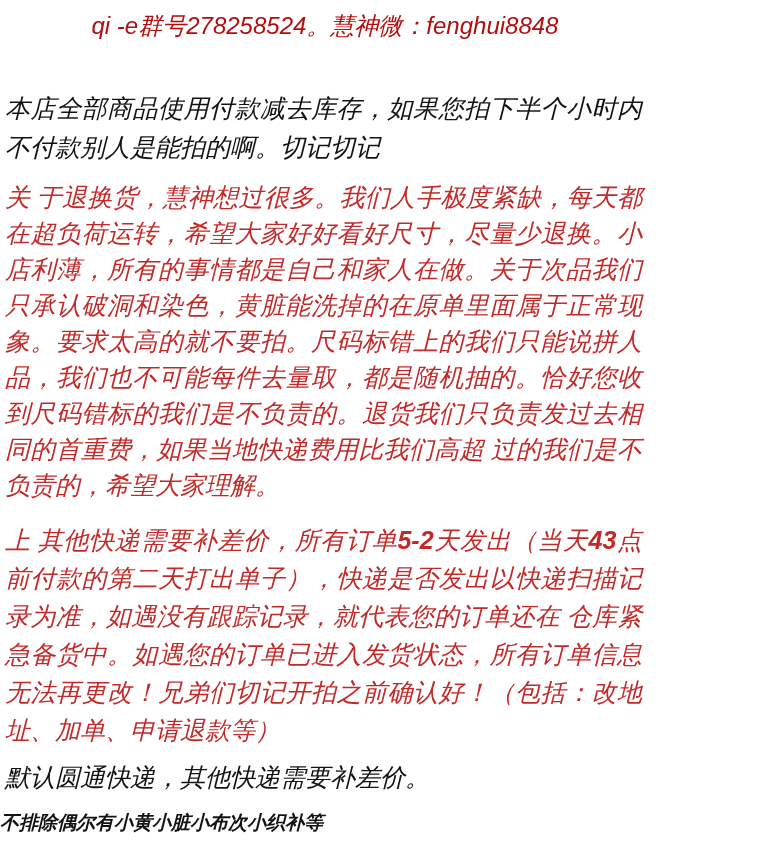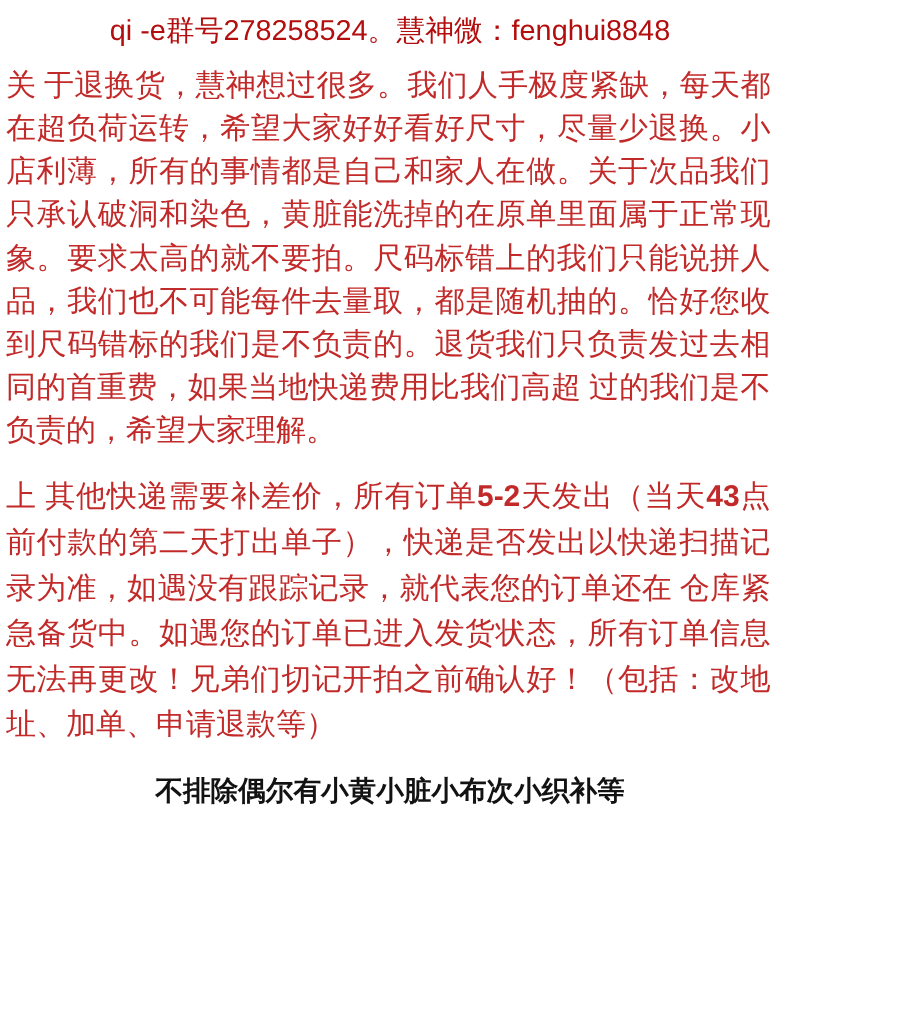--- a/index.html
+++ b/index.html
@@ -10,20 +10,21 @@
     --text-black:#121212;
     --divider-gray:#d8d8d8;
   }
   html,body{margin:0;padding:0;background:var(--page-bg);}
   .page{
     position:relative;
     width:650px;height:851px;
     overflow:hidden;
     background:var(--page-bg);
     font-family:"Liberation Sans","DejaVu Sans",sans-serif;
+    font-style:italic;
   }
   p{margin:0;}
   .header-title{
     padding-top:11px;
     text-align:center;
     font-size:24px;
     line-height:30px;
     color:var(--title-red);
   }
   .para{
@@ -40,38 +41,39 @@
     font-family:"Liberation Serif","DejaVu Serif",serif;
     line-height:36px;
   }
   .stock-para{margin-top:48px;}
   .returns-para{margin-top:13px;}
   .shipping-para{margin-top:17px;line-height:38px;}
   .shipping-para .run-bold{font-weight:bold;font-family:"Liberation Sans","DejaVu Sans",sans-serif;}
   .courier-para{margin-top:8px;}
   .review-para{margin-top:7px;}
   .defects-note{
-    margin-top:23px;
-    text-align:center;
+    margin-top:13px;
     font-weight:bold;
-    font-size:23px;
+    font-size:19px;
     line-height:26px;
     font-family:"Liberation Serif","DejaVu Serif",serif;
     color:var(--text-black);
   }
 </style>
 </head>
 <body>
 
 <div class="page">
 
   <div class="header-title">qi -e群号278258524。慧神微：fenghui8848</div>
 
+  <p class="para black stock-para">本店全部商品使用付款减去库存，如果您拍下半个小时内不付款别人是能拍的啊。切记切记</p>
 
   <p class="para red serif returns-para">关 于退换货，慧神想过很多。我们人手极度紧缺，每天都在超负荷运转，希望大家好好看好尺寸，尽量少退换。小 店利薄，所有的事情都是自己和家人在做。关于次品我们只承认破洞和染色，黄脏能洗掉的在原单里面属于正常现象。要求太高的就不要拍。尺码标错上的我们只能说拼人品，我们也不可能每件去量取，都是随机抽的。恰好您收到尺码错标的我们是不负责的。退货我们只负责发过去相同的首重费，如果当地快递费用比我们高超 过的我们是不负责的，希望大家理解。</p>
 
   <p class="para red serif shipping-para"><span>上 其他快递需要补差价，所有订单</span><span class="run-bold">5-2</span><span>天发出（当天</span><span class="run-bold">43</span><span>点前付款的第二天打出单子），快递是否发出以快递扫描记录为准，如遇没有跟踪记录，就代表您的订单还在 仓库紧急备货中。如遇您的订单已进入发货状态，所有订单信息无法再更改！兄弟们切记开拍之前确认好！（包括：改地址、加单、申请退款等）</span></p>
 
+  <p class="para black courier-para">默认圆通快递，其他快递需要补差价。</p>
 
 
   <div class="defects-note">不排除偶尔有小黄小脏小布次小织补等</div>
 
 </div>
 
 </body></html>

